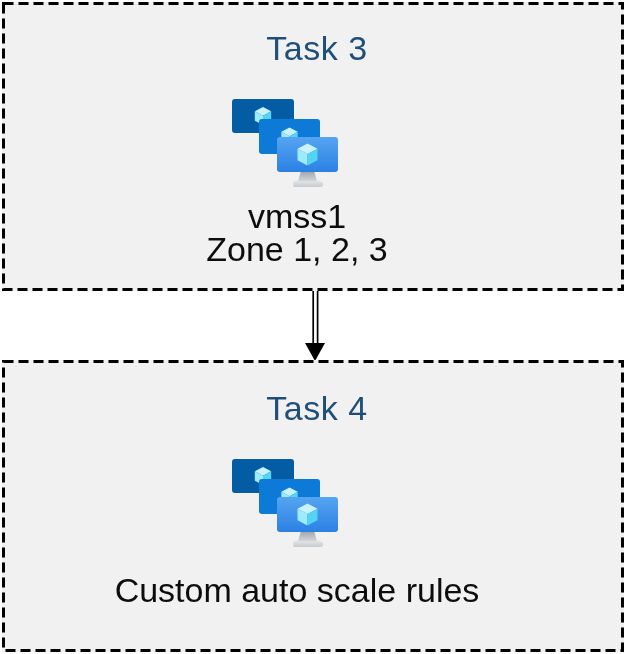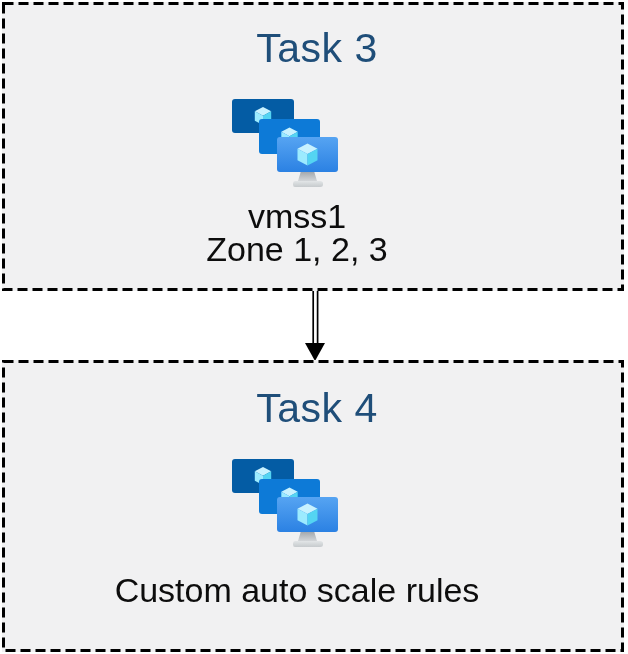--- a/index.html
+++ b/index.html
@@ -26,21 +26,21 @@
     position: absolute;
     left: 0; top: 0;
     pointer-events: none;
   }
 
   .box-title {
     position: absolute;
     left: 0;
     width: 622px;
     text-align: center;
-    font-size: 41px;
+    font-size: 34px;
     line-height: 34px;
     letter-spacing: 0.5px;
     color: #1F4E79;
     transform: translateX(4px);
     white-space: nowrap;
   }
   #box-task3 .box-title { top: 29px; }
   #box-task4 .box-title { top: 31px; }
 
   .caption {

